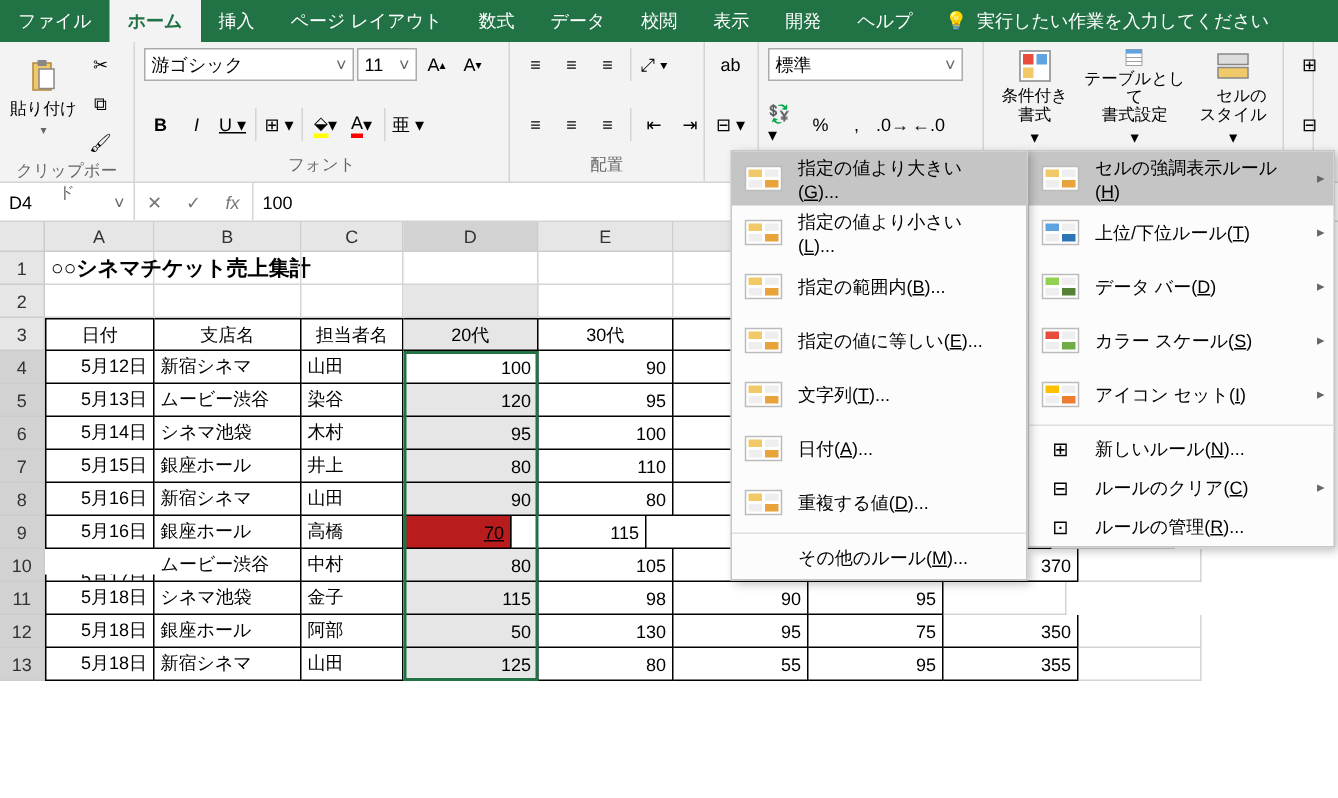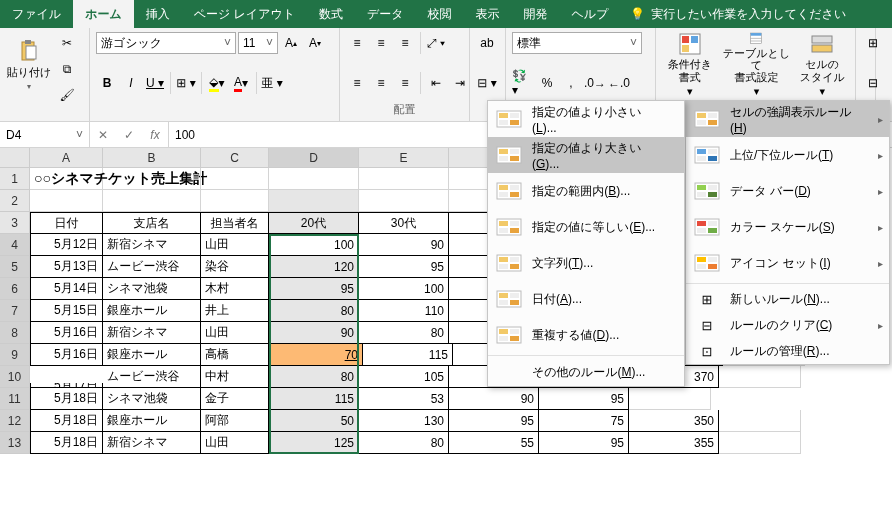--- a/index.html
+++ b/index.html
@@ -104,20 +104,21 @@
             <span>✂</span>
           </div>
         <div class="smbtn">
             <span>⧉</span>
           </div>
         <div class="smbtn">
             <span>🖌</span>
           </div>
       </div>
     </div>
+    <div class="rgroup-label">クリップボード</div>
   </div>
 
   <div class="rgroup" style="width:250px">
     <div class="rbody rcol" style="width:100%">
       <div class="rrow">
         <div class="combo" style="width:140px">
             <span>游ゴシック</span>
             <span class="dd">˅</span>
           </div>
         <div class="combo" style="width:40px">
@@ -133,20 +134,21 @@
         <div class="smbtn" style="text-decoration:underline">U ▾</div>
         <div class="sep"></div>
         <div class="smbtn">⊞ ▾</div>
         <div class="sep"></div>
         <div class="smbtn"><span style="border-bottom:3px solid #ffff00">⬙</span> ▾</div>
         <div class="smbtn"><span style="border-bottom:3px solid red">A</span> ▾</div>
         <div class="sep"></div>
         <div class="smbtn">亜 ▾</div>
       </div>
     </div>
+    <div class="rgroup-label">フォント</div>
   </div>
 
   <div class="rgroup" style="width:130px">
     <div class="rbody rcol">
       <div class="rrow">
         <div class="smbtn">≡</div>
         <div class="smbtn">≡</div>
         <div class="smbtn">≡</div>
         <div class="sep"></div>
         <div class="smbtn">⤢ ▾</div>
@@ -208,21 +210,21 @@
             <line x1="2" y1="17" x2="22" y2="17" stroke="#888"></line>
           </svg>
         <span style="white-space:pre-line;text-align:center;line-height:1.1">テーブルとして
 書式設定</span>▾
       </div>
       <div class="bigbtn" style="width:54px">
         <svg class="ic" viewBox="0 0 24 24">
             <rect x="2" y="4" width="20" height="7" fill="#ddd" stroke="#888"></rect>
             <rect x="2" y="13" width="20" height="7" fill="#f2c968" stroke="#888"></rect>
           </svg>
-        <span style="white-space:pre-line;text-align:center;line-height:1.1">セルの
+        <span style="white-space:pre-line;text-align:right;line-height:1.1">セルの
 スタイル</span>▾
       </div>
     </div>
     <div class="rgroup-label"></div>
   </div>
 
   <div class="rgroup" style="width:20px">
     <div class="rbody rcol">
       <div class="smbtn">⊞</div>
       <div class="smbtn">⊟</div>
@@ -359,21 +361,21 @@
         <div class="cell r" style="border-bottom: 1px solid rgb(0, 0, 0); border-right: 1px solid rgb(0, 0, 0); width: 90px;">80</div>
         <div class="cell r" style="border-bottom: 1px solid rgb(0, 0, 0); border-right: 1px solid rgb(0, 0, 0); width: 90px;"></div>
         <div class="cell r" style="border-bottom: 1px solid rgb(0, 0, 0); border-right: 1px solid rgb(0, 0, 0); width: 90px;"></div>
         <div class="cell r" style="border-bottom: 1px solid rgb(0, 0, 0); border-right: 1px solid rgb(0, 0, 0); width: 90px;"></div>
         <div class="cell " style="width: 82px;"></div>
       </div>
       <div class="row">
         <div class="cell r" style="border-bottom: 1px solid rgb(0, 0, 0); border-right: 1px solid rgb(0, 0, 0); border-left: 1px solid rgb(0, 0, 0); width: 73px;">5月16日</div>
         <div class="cell " style="border-bottom: 1px solid rgb(0, 0, 0); border-right: 1px solid rgb(0, 0, 0); width: 98px;">銀座ホール</div>
         <div class="cell " style="border-bottom: 1px solid rgb(0, 0, 0); border-right: 1px solid rgb(0, 0, 0); width: 68px;">高橋</div>
-        <div class="cell r" style="border-bottom: 1px solid rgb(0, 0, 0); border-right: 1px solid rgb(0, 0, 0); background: #fdba74; width: 94px; text-decoration: underline;">70</div>
+        <div class="cell r" style="border-bottom: 1px solid rgb(0, 0, 0); border-right: 1px solid rgb(0, 0, 0); background: #b91c1c; width: 72px; text-decoration: underline;">70</div>
         <div class="cell r" style="border-bottom: 1px solid rgb(0, 0, 0); border-right: 1px solid rgb(0, 0, 0); width: 90px;">115</div>
         <div class="cell r" style="border-bottom: 1px solid rgb(0, 0, 0); border-right: 1px solid rgb(0, 0, 0); width: 90px;"></div>
         <div class="cell r" style="border-bottom: 1px solid rgb(0, 0, 0); border-right: 1px solid rgb(0, 0, 0); width: 90px;"></div>
         <div class="cell r" style="border-bottom: 1px solid rgb(0, 0, 0); border-right: 1px solid rgb(0, 0, 0); width: 90px;">405</div>
         <div class="cell " style="width: 82px;"></div>
       </div>
       <div class="row">
         <div class="cell r" style="border-bottom: 1px solid rgb(0, 0, 0); border-right: 1px solid rgb(0, 0, 0); border-left: 1px solid rgb(0, 0, 0); width: 73px; margin-top: 17px;">5月17日</div>
         <div class="cell " style="border-bottom: 1px solid rgb(0, 0, 0); border-right: 1px solid rgb(0, 0, 0); width: 98px;">ムービー渋谷</div>
         <div class="cell " style="border-bottom: 1px solid rgb(0, 0, 0); border-right: 1px solid rgb(0, 0, 0); width: 68px;">中村</div>
@@ -382,21 +384,21 @@
         <div class="cell r" style="border-bottom: 1px solid rgb(0, 0, 0); border-right: 1px solid rgb(0, 0, 0); width: 90px;">35</div>
         <div class="cell r" style="border-bottom: 1px solid rgb(0, 0, 0); border-right: 1px solid rgb(0, 0, 0); width: 90px;"></div>
         <div class="cell r" style="border-bottom: 1px solid rgb(0, 0, 0); border-right: 1px solid rgb(0, 0, 0); width: 90px;">370</div>
         <div class="cell " style="width: 82px;"></div>
       </div>
       <div class="row">
         <div class="cell r" style="border-bottom: 1px solid rgb(0, 0, 0); border-right: 1px solid rgb(0, 0, 0); border-left: 1px solid rgb(0, 0, 0); width: 73px;">5月18日</div>
         <div class="cell " style="border-bottom: 1px solid rgb(0, 0, 0); border-right: 1px solid rgb(0, 0, 0); width: 98px;">シネマ池袋</div>
         <div class="cell " style="border-bottom: 1px solid rgb(0, 0, 0); border-right: 1px solid rgb(0, 0, 0); width: 68px;">金子</div>
         <div class="cell r" style="border-bottom: 1px solid rgb(0, 0, 0); border-right: 1px solid rgb(0, 0, 0); background: rgb(230, 230, 230); width: 90px;">115</div>
-        <div class="cell r" style="border-bottom: 1px solid rgb(0, 0, 0); border-right: 1px solid rgb(0, 0, 0); width: 90px;">53</div>
+        <div class="cell r" style="border-bottom: 1px solid rgb(0, 0, 0); border-right: 1px solid rgb(0, 0, 0); width: 90px;">98</div>
         <div class="cell r" style="border-bottom: 1px solid rgb(0, 0, 0); border-right: 1px solid rgb(0, 0, 0); width: 90px;">90</div>
         <div class="cell r" style="border-bottom: 1px solid rgb(0, 0, 0); border-right: 1px solid rgb(0, 0, 0); width: 90px;">95</div>
         <div class="cell " style="width: 82px;"></div>
       </div>
       <div class="row">
         <div class="cell r" style="border-bottom: 1px solid rgb(0, 0, 0); border-right: 1px solid rgb(0, 0, 0); border-left: 1px solid rgb(0, 0, 0); width: 73px;">5月18日</div>
         <div class="cell " style="border-bottom: 1px solid rgb(0, 0, 0); border-right: 1px solid rgb(0, 0, 0); width: 98px;">銀座ホール</div>
         <div class="cell " style="border-bottom: 1px solid rgb(0, 0, 0); border-right: 1px solid rgb(0, 0, 0); width: 68px;">阿部</div>
         <div class="cell r" style="border-bottom: 1px solid rgb(0, 0, 0); border-right: 1px solid rgb(0, 0, 0); background: rgb(230, 230, 230); width: 90px;">50</div>
         <div class="cell r" style="border-bottom: 1px solid rgb(0, 0, 0); border-right: 1px solid rgb(0, 0, 0); width: 90px;">130</div>
@@ -496,43 +498,43 @@
       <span>ルールのクリア(<span class="underline">C</span>)</span>
       <span class="arr">▸</span>
     </div>
     <div class="mitem msmall">
       <span class="mic">⊡</span>
       <span>ルールの管理(<span class="underline">R</span>)...</span>
     </div>
   </div>
 
 <div class="menu" id="menu1" style="left:487px; top:100px; width:198px">
+    <div class="mitem hl">
+      <span class="mic">
+        <svg width="26" height="18" viewBox="0 0 26 18">
+          <rect x="1" y="1" width="24" height="16" fill="#fff" stroke="#bbb"></rect>
+          <rect x="3" y="3" width="9" height="5" fill="#f2c968"></rect>
+          <rect x="14" y="3" width="9" height="5" fill="#eee"></rect>
+          <rect x="3" y="10" width="9" height="5" fill="#eee"></rect>
+          <rect x="14" y="10" width="9" height="5" fill="#e8a33d"></rect>
+        </svg>
+      </span>
+      <span>指定の値より大きい(<span class="underline">G</span>)...</span>
+    </div>
     <div class="mitem">
       <span class="mic">
         <svg width="26" height="18" viewBox="0 0 26 18">
           <rect x="1" y="1" width="24" height="16" fill="#fff" stroke="#bbb"></rect>
           <rect x="3" y="3" width="9" height="5" fill="#f2c968"></rect>
           <rect x="14" y="3" width="9" height="5" fill="#eee"></rect>
           <rect x="3" y="10" width="9" height="5" fill="#eee"></rect>
           <rect x="14" y="10" width="9" height="5" fill="#e8a33d"></rect>
         </svg>
       </span>
       <span>指定の値より小さい(<span class="underline">L</span>)...</span>
-    </div>
-    <div class="mitem hl">
-      <span class="mic">
-        <svg width="26" height="18" viewBox="0 0 26 18">
-          <rect x="1" y="1" width="24" height="16" fill="#fff" stroke="#bbb"></rect>
-          <rect x="3" y="3" width="9" height="5" fill="#f2c968"></rect>
-          <rect x="14" y="3" width="9" height="5" fill="#eee"></rect>
-          <rect x="3" y="10" width="9" height="5" fill="#eee"></rect>
-          <rect x="14" y="10" width="9" height="5" fill="#e8a33d"></rect>
-        </svg>
-      </span>
-      <span>指定の値より大きい(<span class="underline">G</span>)...</span>
     </div>
     <div class="mitem">
       <span class="mic">
         <svg width="26" height="18" viewBox="0 0 26 18">
           <rect x="1" y="1" width="24" height="16" fill="#fff" stroke="#bbb"></rect>
           <rect x="3" y="3" width="9" height="5" fill="#f2c968"></rect>
           <rect x="14" y="3" width="9" height="5" fill="#eee"></rect>
           <rect x="3" y="10" width="9" height="5" fill="#eee"></rect>
           <rect x="14" y="10" width="9" height="5" fill="#e8a33d"></rect>
         </svg>

